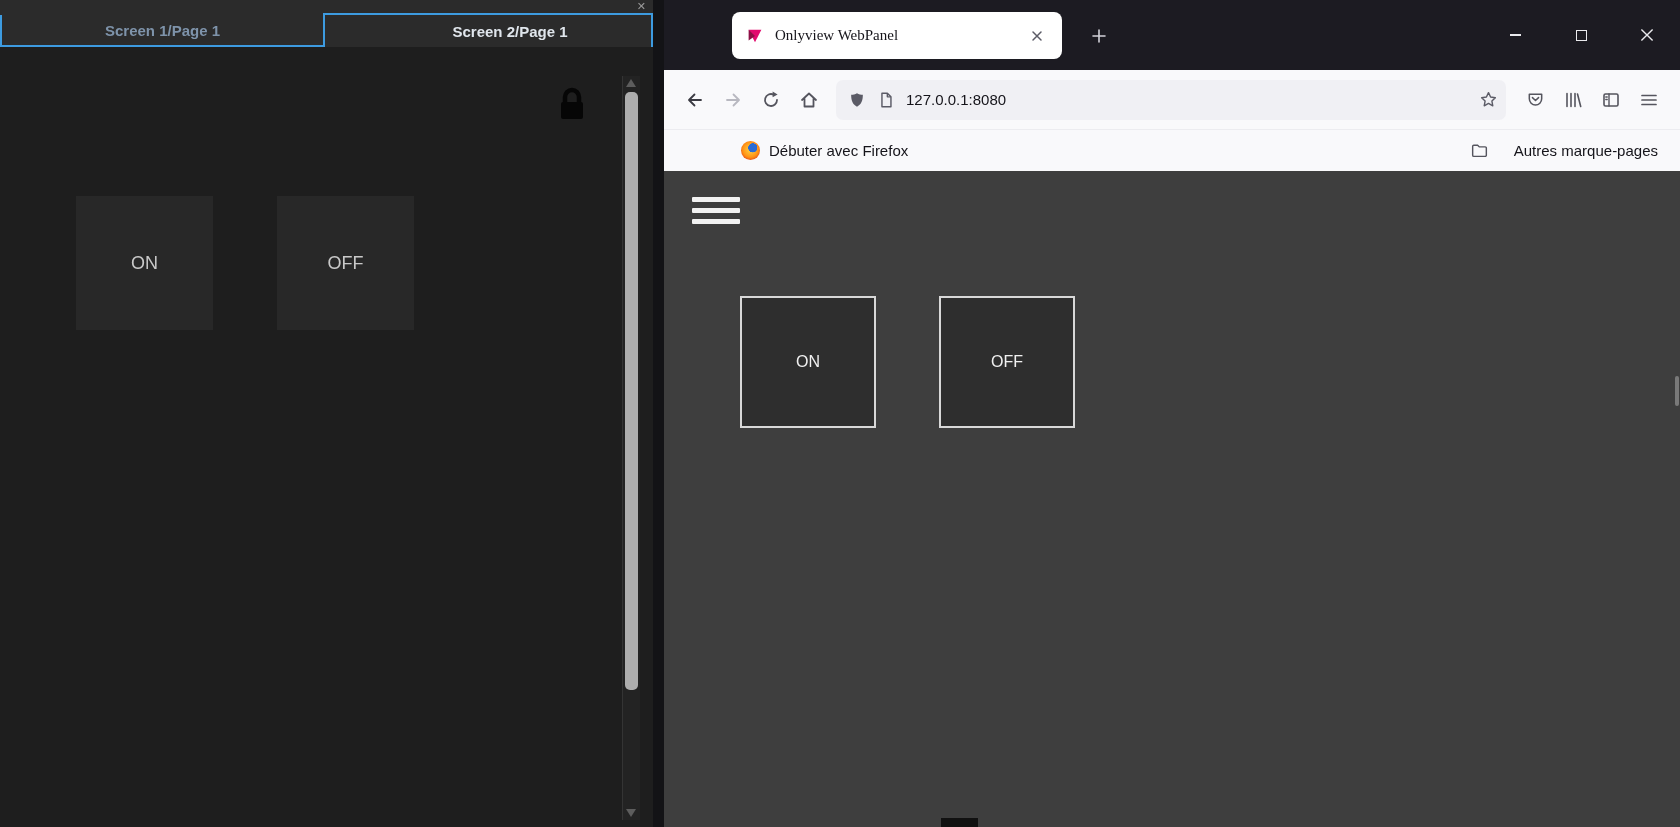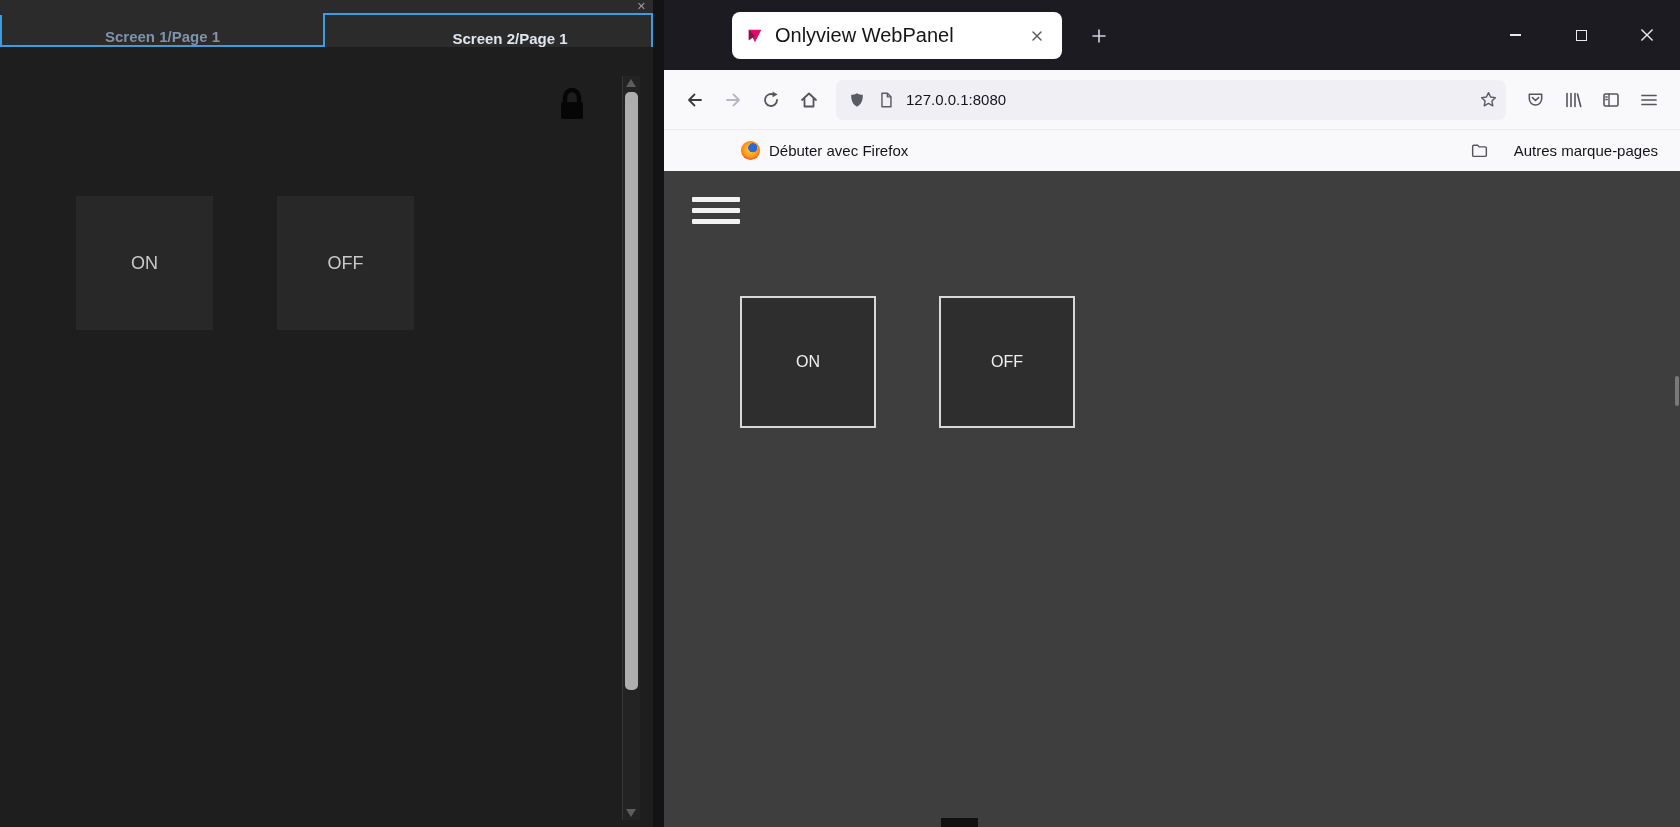--- a/index.html
+++ b/index.html
@@ -13,21 +13,21 @@
   }
   *{box-sizing:border-box;margin:0;padding:0;}
   html,body{width:1680px;height:827px;overflow:hidden;background:#101013;
     font-family:"Liberation Sans","DejaVu Sans",sans-serif;}
   .root{display:flex;width:100%;height:100%;}
 
   
   .left-pane{width:653px;flex:none;position:relative;background:var(--app-bg);}
   .lp-top{position:absolute;top:0;left:0;right:0;height:47px;background:#2b2b2b;}
   .lp-close{position:absolute;top:0;right:7px;color:#9a9a9a;font-size:11px;line-height:13px;cursor:default;}
-  .lp-tab{position:absolute;display:flex;align-items:flex-end;justify-content:center;
+  .lp-tab{position:absolute;display:flex;align-items:center;justify-content:center;
     font-size:15px;font-weight:bold;}
   .lp-tab1{left:0;top:15px;width:323px;height:32px;color:#7e93aa;
     border-bottom:2px solid var(--accent);border-left:2px solid var(--accent);}
   .lp-tab2{left:323px;right:0;top:13px;height:34px;color:#e0e6ec;background:#2b2b2b;
     border:2px solid var(--accent);border-bottom:none;padding-left:44px;}
   .lp-content{position:absolute;top:47px;left:0;right:0;bottom:0;background:var(--app-bg);}
   .lp-lock{position:absolute;top:39px;right:66px;width:30px;height:36px;}
   .lp-btn{position:absolute;top:149px;width:137px;height:134px;background:#282828;
     color:#c9c9c9;font-size:18px;display:flex;align-items:center;justify-content:center;cursor:default;}
   .lp-btn-on{left:76px;}
@@ -40,21 +40,21 @@
   .lp-sb-down{bottom:3px;border-top:8px solid #5d5d5d;}
   .lp-sb-thumb{position:absolute;top:16px;left:2px;width:13px;height:598px;background:#aeaeae;border-radius:5px;}
 
   .divider{width:11px;flex:none;background:#131316;}
 
   
   .browser{flex:1;min-width:0;display:flex;flex-direction:column;background:var(--chrome);}
   .titlebar{height:70px;flex:none;position:relative;background:var(--chrome);}
   .bt-tab{position:absolute;left:68px;top:12px;width:330px;height:47px;background:#ffffff;
     border-radius:8px;display:flex;align-items:center;gap:10px;padding:0 13px;cursor:default;}
-  .bt-tab-title{flex:1;font-size:20px;color:#15141a;white-space:nowrap;overflow:hidden;}
+  .bt-tab-title{flex:1;font-size:15px;color:#15141a;white-space:nowrap;overflow:hidden;font-family:Liberation Serif, serif;}
   .bt-tab-close{width:24px;height:24px;display:flex;align-items:center;justify-content:center;border-radius:4px;}
   .bt-newtab{position:absolute;left:420px;top:21px;width:30px;height:30px;display:flex;align-items:center;justify-content:center;border-radius:4px;}
   .win-controls{position:absolute;right:0;top:0;height:70px;display:flex;}
   .win-btn{width:66px;height:70px;display:flex;align-items:center;justify-content:center;}
   .wc-min{width:11px;height:2px;background:#eaeaee;}
   .wc-max{width:11px;height:11px;border:1.5px solid #eaeaee;}
 
   .navbar{height:59px;flex:none;background:var(--toolbar);display:flex;align-items:center;padding:0 12px;}
   .nav-icon{width:38px;height:38px;flex:none;display:flex;align-items:center;justify-content:center;border-radius:6px;}
   .urlbar{flex:1;min-width:0;height:40px;background:var(--urlbar);border-radius:7px;

